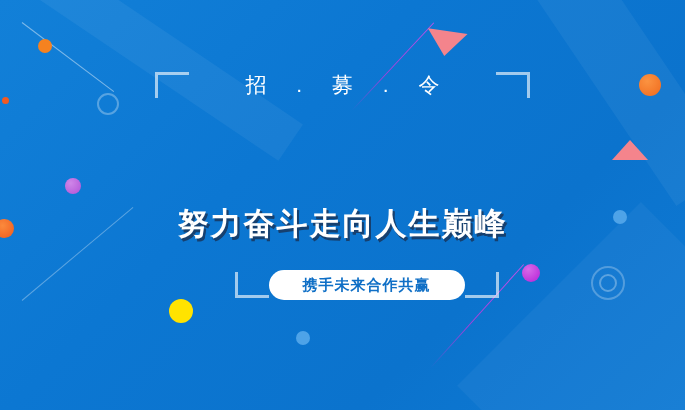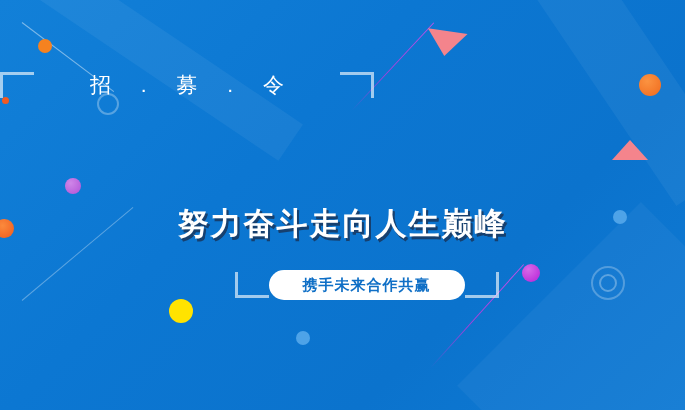--- a/index.html
+++ b/index.html
@@ -83,20 +83,21 @@
     text-align: center;
   }
 
   .kicker-row {
     position: absolute;
     left: 0; right: 0;
     top: 62px;
     height: 46px;
     display: flex;
     align-items: center;
+    justify-content: center;
     gap: 44px;
   }
   .corner {
     width: 34px;
     height: 26px;
     box-sizing: border-box;
     flex: none;
   }
   .corner.tl { border-left: 3px solid rgba(255,255,255,0.62); border-top: 3px solid rgba(255,255,255,0.62); }
   .corner.tr { border-right: 3px solid rgba(255,255,255,0.62); border-top: 3px solid rgba(255,255,255,0.62); }

